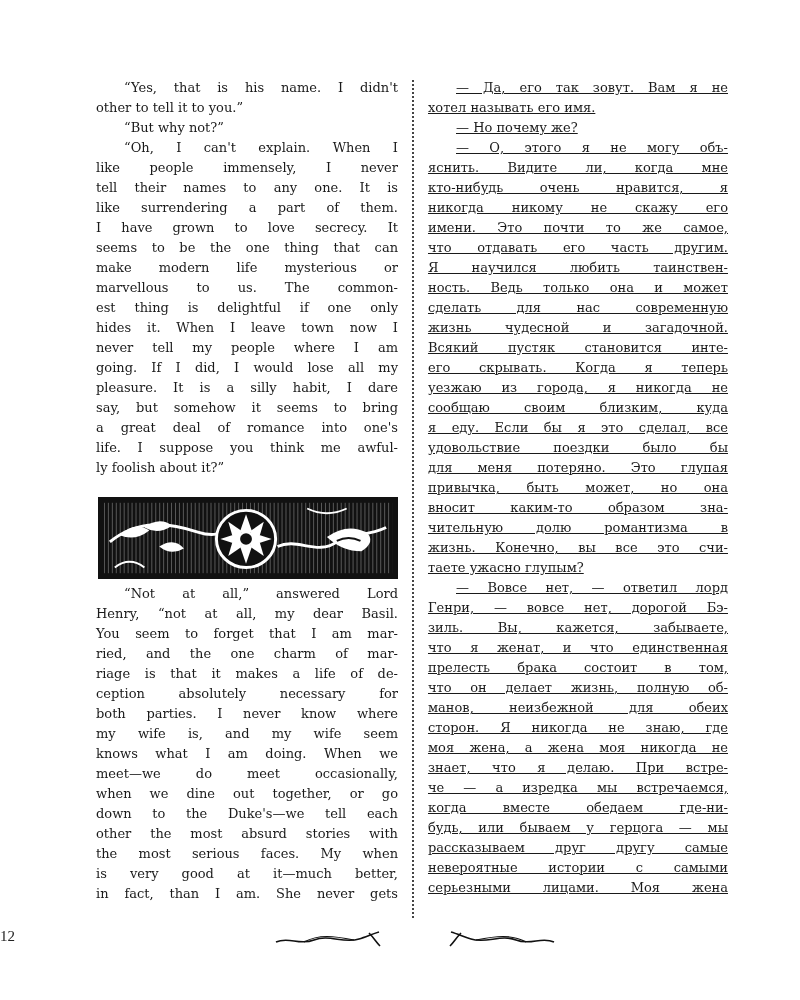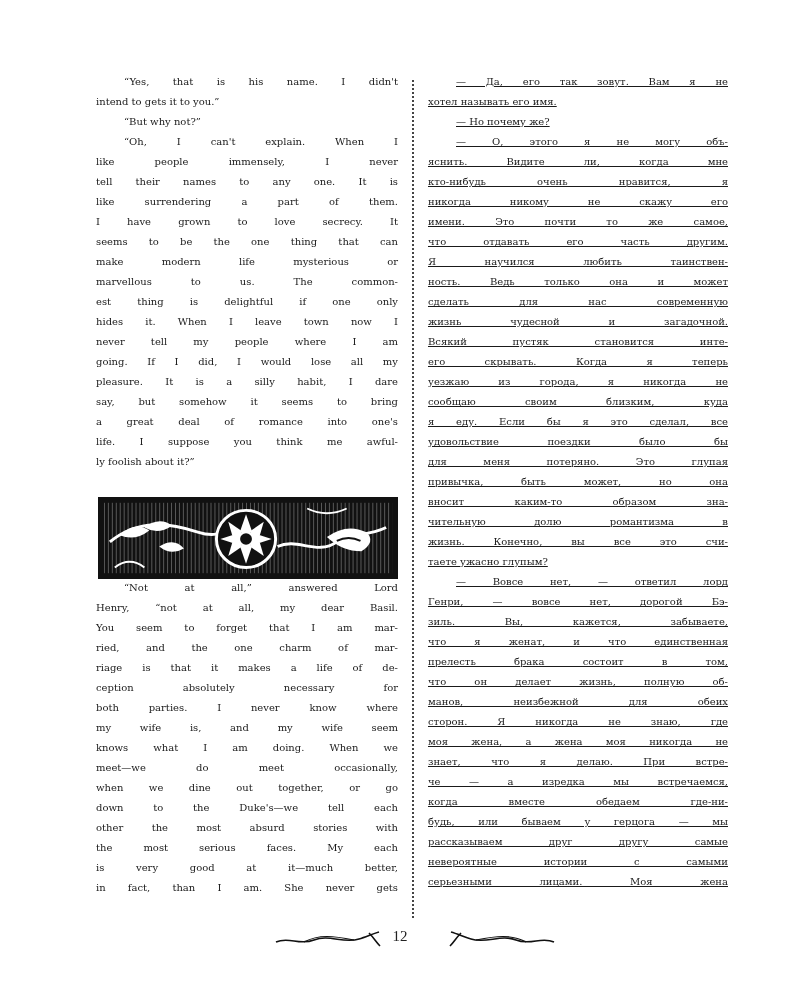--- a/index.html
+++ b/index.html
@@ -1,43 +1,43 @@
 <!DOCTYPE html>
 <html><head>
 <meta charset="utf-8">
 <style>
   html, body { margin: 0; padding: 0; background: #ffffff; }
   body { width: 800px; height: 1000px; position: relative; overflow: hidden;
          font-family: "DejaVu Serif", "Liberation Serif", serif; color: #1a1a1a; }
-  .column { position: absolute; top: 72px; font-size: 10px; line-height: 20px; }
+  .column { position: absolute; top: 78px; font-size: 13px; line-height: 20px; }
   .col-left { left: 96px; width: 302px; }
   .col-right { left: 428px; width: 300px; text-decoration: underline; }
   .line { display: block; white-space: nowrap; text-align: justify; text-align-last: justify; height: 20px; }
   .line.last { text-align-last: left; }
   .line.indent { padding-left: 28px; }
   .divider { position: absolute; left: 412px; top: 80px; height: 838px; width: 0;
              border-left: 2px dotted #444; }
   .ornament { position: absolute; left: 98px; top: 497px; width: 300px; height: 82px;
               background: #111; border: 2px solid #111; box-sizing: border-box; overflow: hidden; }
   .ornament svg { width: 100%; height: 100%; display: block; }
   .footer { position: absolute; top: 926px; left: 0; width: 800px; height: 24px; }
-  .page-number { position: absolute; left: 0; width: 800px; top: 2px; text-align: center;
+  .page-number { position: absolute; left: 0; width: 800px; top: 2px; 
                  font-family: "Liberation Serif", serif; font-size: 15px; color: #222; }
   .flourish { position: absolute; top: 4px; width: 110px; height: 18px; }
   .flourish-left { left: 274px; }
   .flourish-right { left: 446px; }
 </style>
 </head>
 <body>
 
 <div>
   <div class="column col-left">
     <div id="left-before">
         <span class="line indent">“Yes, that is his name. I didn't</span>
-        <span class="line last">intend to gets it to you.”</span>
+        <span class="line last">other to tell it to you.”</span>
         <span class="line indent last">“But why not?”</span>
         <span class="line indent">“Oh, I can't explain. When I</span>
         <span class="line">like people immensely, I never</span>
         <span class="line">tell their names to any one. It is</span>
         <span class="line">like surrendering a part of them.</span>
         <span class="line">I have grown to love secrecy. It</span>
         <span class="line">seems to be the one thing that can</span>
         <span class="line">make modern life mysterious or</span>
         <span class="line">marvellous to us. The common-</span>
         <span class="line">est thing is delightful if one only</span>
@@ -58,21 +58,21 @@
         <span class="line">ried, and the one charm of mar-</span>
         <span class="line">riage is that it makes a life of de-</span>
         <span class="line">ception absolutely necessary for</span>
         <span class="line">both parties. I never know where</span>
         <span class="line">my wife is, and my wife seem</span>
         <span class="line">knows what I am doing. When we</span>
         <span class="line">meet—we do meet occasionally,</span>
         <span class="line">when we dine out together, or go</span>
         <span class="line">down to the Duke's—we tell each</span>
         <span class="line">other the most absurd stories with</span>
-        <span class="line">the most serious faces. My each</span>
+        <span class="line">the most serious faces. My when</span>
         <span class="line">is very good at it—much better,</span>
         <span class="line">in fact, than I am. She never gets</span>
       </div>
   </div>
 
   <div class="ornament">
     <svg viewBox="0 0 300 82" preserveAspectRatio="none">
       <defs>
         <pattern id="hatch" width="4" height="4" patternUnits="userSpaceOnUse">
           <line x1="0" y1="0" x2="0" y2="4" stroke="#fff" stroke-width="1"></line>

